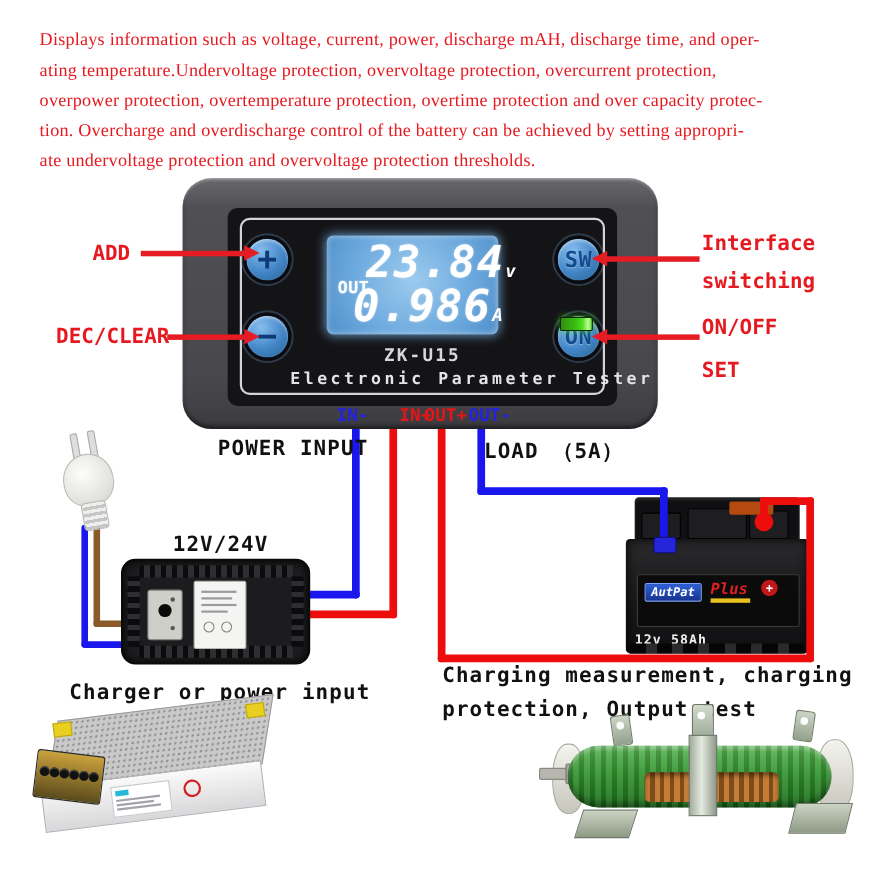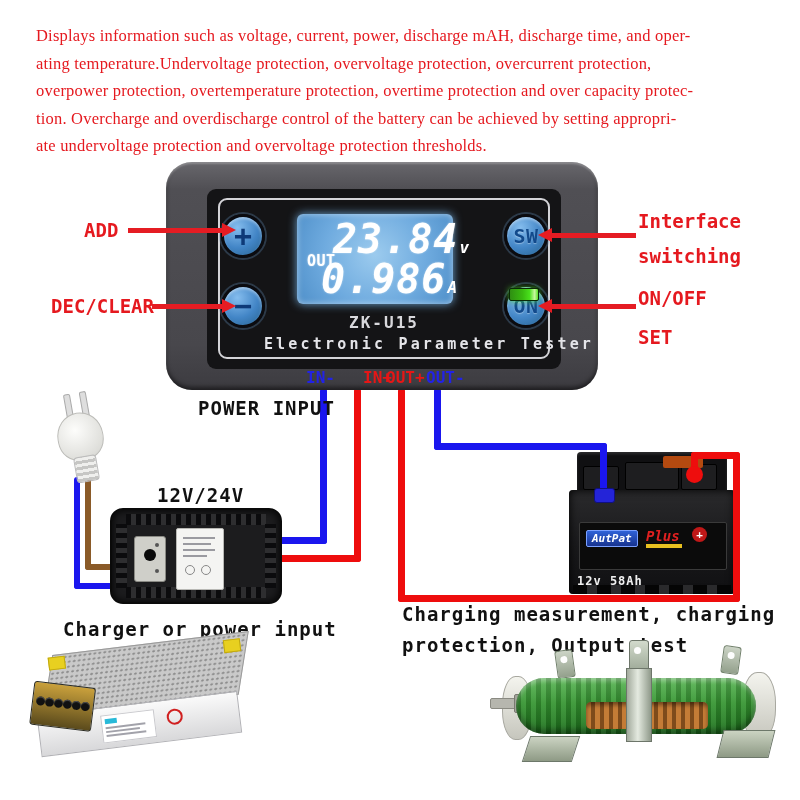--- a/index.html
+++ b/index.html
@@ -273,20 +273,21 @@
   <span class="redlab" style="left:638px;top:246px;">switching</span>
   <span class="redlab" style="left:638px;top:288px;">ON/OFF</span>
   <span class="redlab" style="left:638px;top:327px;">SET</span>
 
   <div class="arrow head-right" style="left:128px;top:228px;width:95px;"></div>
   <div class="arrow head-right" style="left:152px;top:304px;width:71px;"></div>
   <div class="arrow head-left" style="left:551px;top:233px;width:85px;"></div>
   <div class="arrow head-left" style="left:551px;top:304px;width:85px;"></div>
 
   <span class="blklab" style="left:198px;top:397px;">POWER INPUT</span>
+  <span class="blklab" style="left:440px;top:397px;">LOAD （5A）</span>
   <span class="blklab" style="left:157px;top:484px;">12V/24V</span>
   <span class="blklab" style="left:402px;top:603px;">Charging measurement, charging</span>
   <span class="blklab" style="left:63px;top:618px;">Charger or power input</span>
   <span class="blklab" style="left:402px;top:634px;">protection, Output test</span>
 
   <div class="plug">
     <div class="prong" style="left:13px;top:0;"></div>
     <div class="prong" style="left:29px;top:0;"></div>
     <div class="plug-head"></div>
     <div class="plug-neck"></div>

